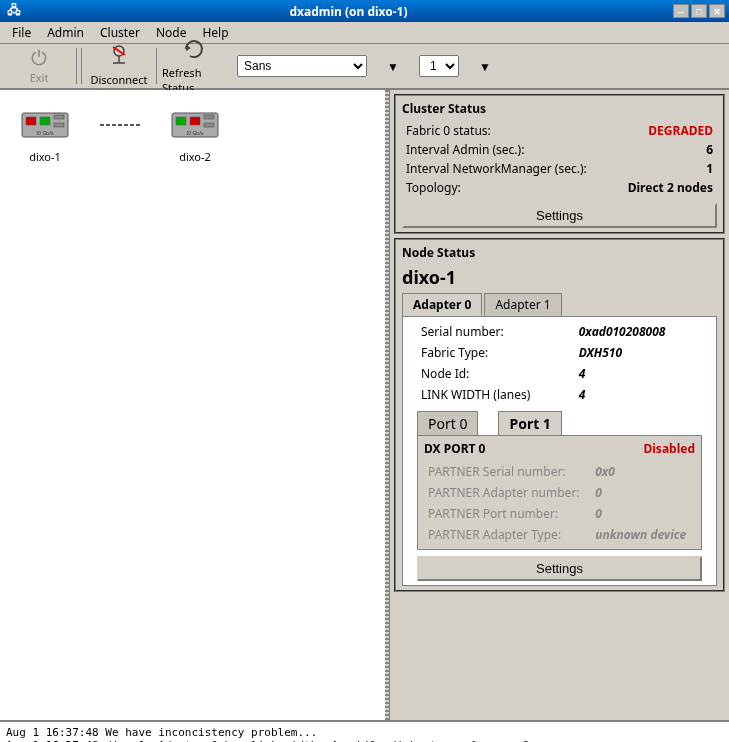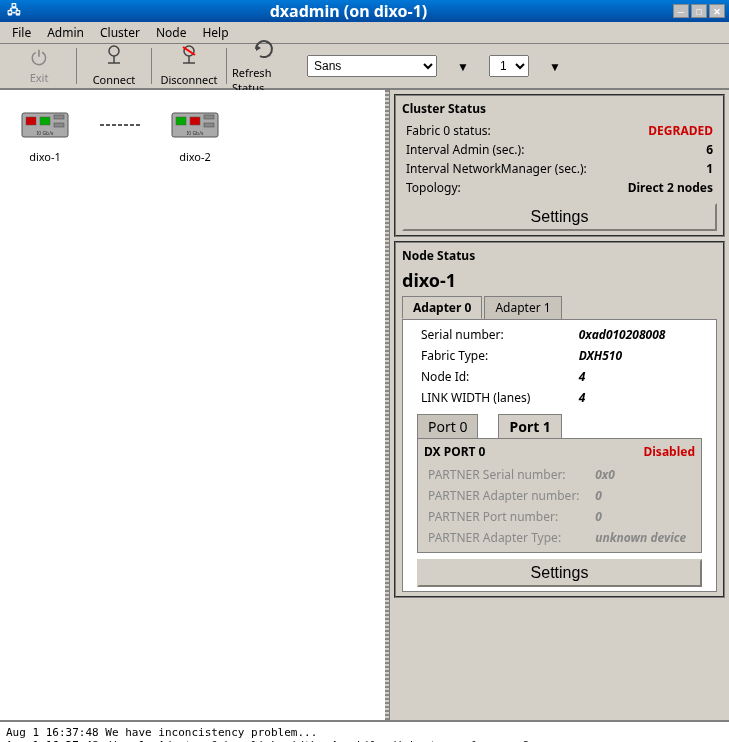--- a/index.html
+++ b/index.html
@@ -22,21 +22,21 @@
       padding: 3px 0;
       display: flex;
       align-items: center;
       justify-content: space-between;
       height: 22px;
       user-select: none;
     }
     #title-bar .title-text {
       flex: 1;
       text-align: center;
-      font-size: 16px;
+      font-size: 12px;
     }
     #title-bar .win-controls {
       display: flex;
       gap: 2px;
       margin-right: 4px;
     }
     .win-btn {
       width: 16px;
       height: 14px;
       background: #c0c0c0;
@@ -190,21 +190,21 @@
 
     .settings-btn {
       display: block;
       width: 100%;
       margin-top: 6px;
       padding: 3px;
       background: #d4d0c8;
       border: 2px outset #d4d0c8;
       cursor: pointer;
       text-align: center;
-      font-size: 16px;
+      font-size: 13px;
     }
 
     
     .node-name {
       font-size: 18px;
       font-weight: bold;
       margin: 4px 0;
     }
 
     
@@ -337,30 +337,20 @@
 </div>
 
 <div id="toolbar">
 
   <div class="toolbar-btn disabled">
     <span class="btn-icon">⏻</span>
     <span>Exit</span>
   </div>
   <div class="toolbar-separator"></div>
 
-  <div class="toolbar-btn">
-    <span class="btn-icon">
-      <svg width="24" height="22" viewBox="0 0 24 22">
-        <circle cx="12" cy="6" r="5" fill="none" stroke="#444" stroke-width="1.5"></circle>
-        <line x1="12" y1="11" x2="12" y2="18" stroke="#444" stroke-width="1.5"></line>
-        <line x1="6" y1="18" x2="18" y2="18" stroke="#444" stroke-width="1.5"></line>
-      </svg>
-    </span>
-    <span>Connect</span>
-  </div>
   <div class="toolbar-separator"></div>
 
   <div class="toolbar-btn">
     <span class="btn-icon">
       <svg width="24" height="22" viewBox="0 0 24 22">
         <circle cx="12" cy="6" r="5" fill="none" stroke="#444" stroke-width="1.5"></circle>
         <line x1="12" y1="11" x2="12" y2="18" stroke="#444" stroke-width="1.5"></line>
         <line x1="6" y1="18" x2="18" y2="18" stroke="#444" stroke-width="1.5"></line>
         <line x1="6" y1="2" x2="18" y2="10" stroke="red" stroke-width="2"></line>
       </svg>

